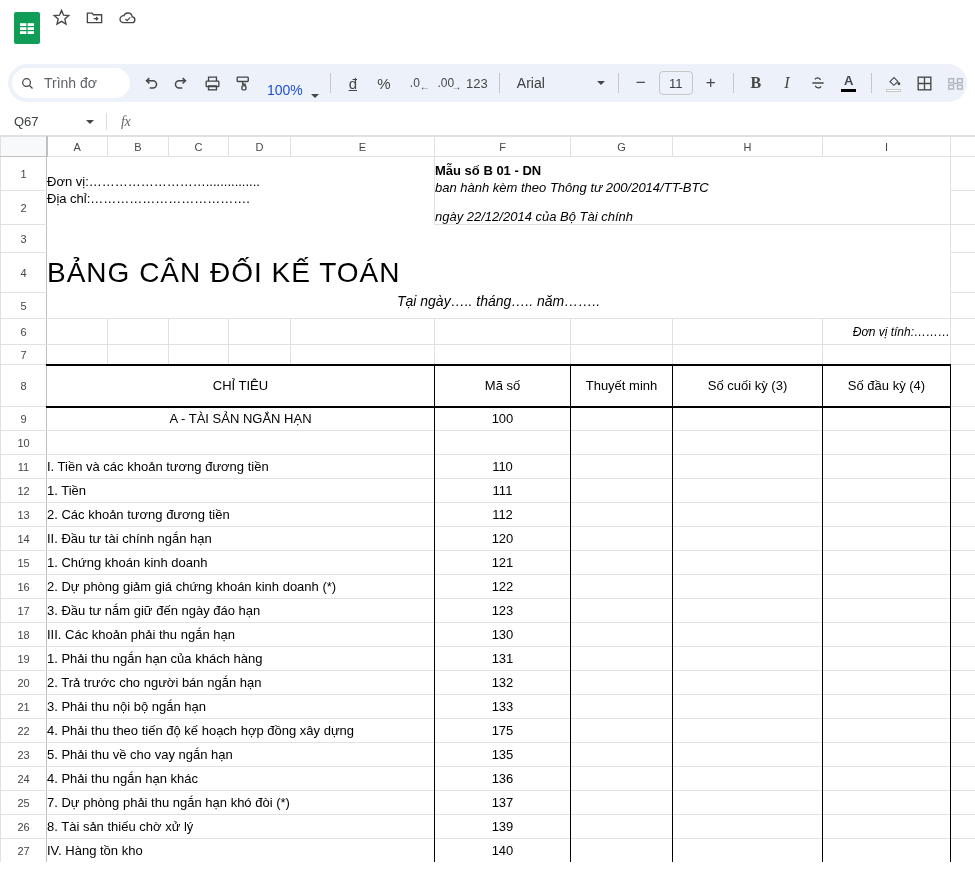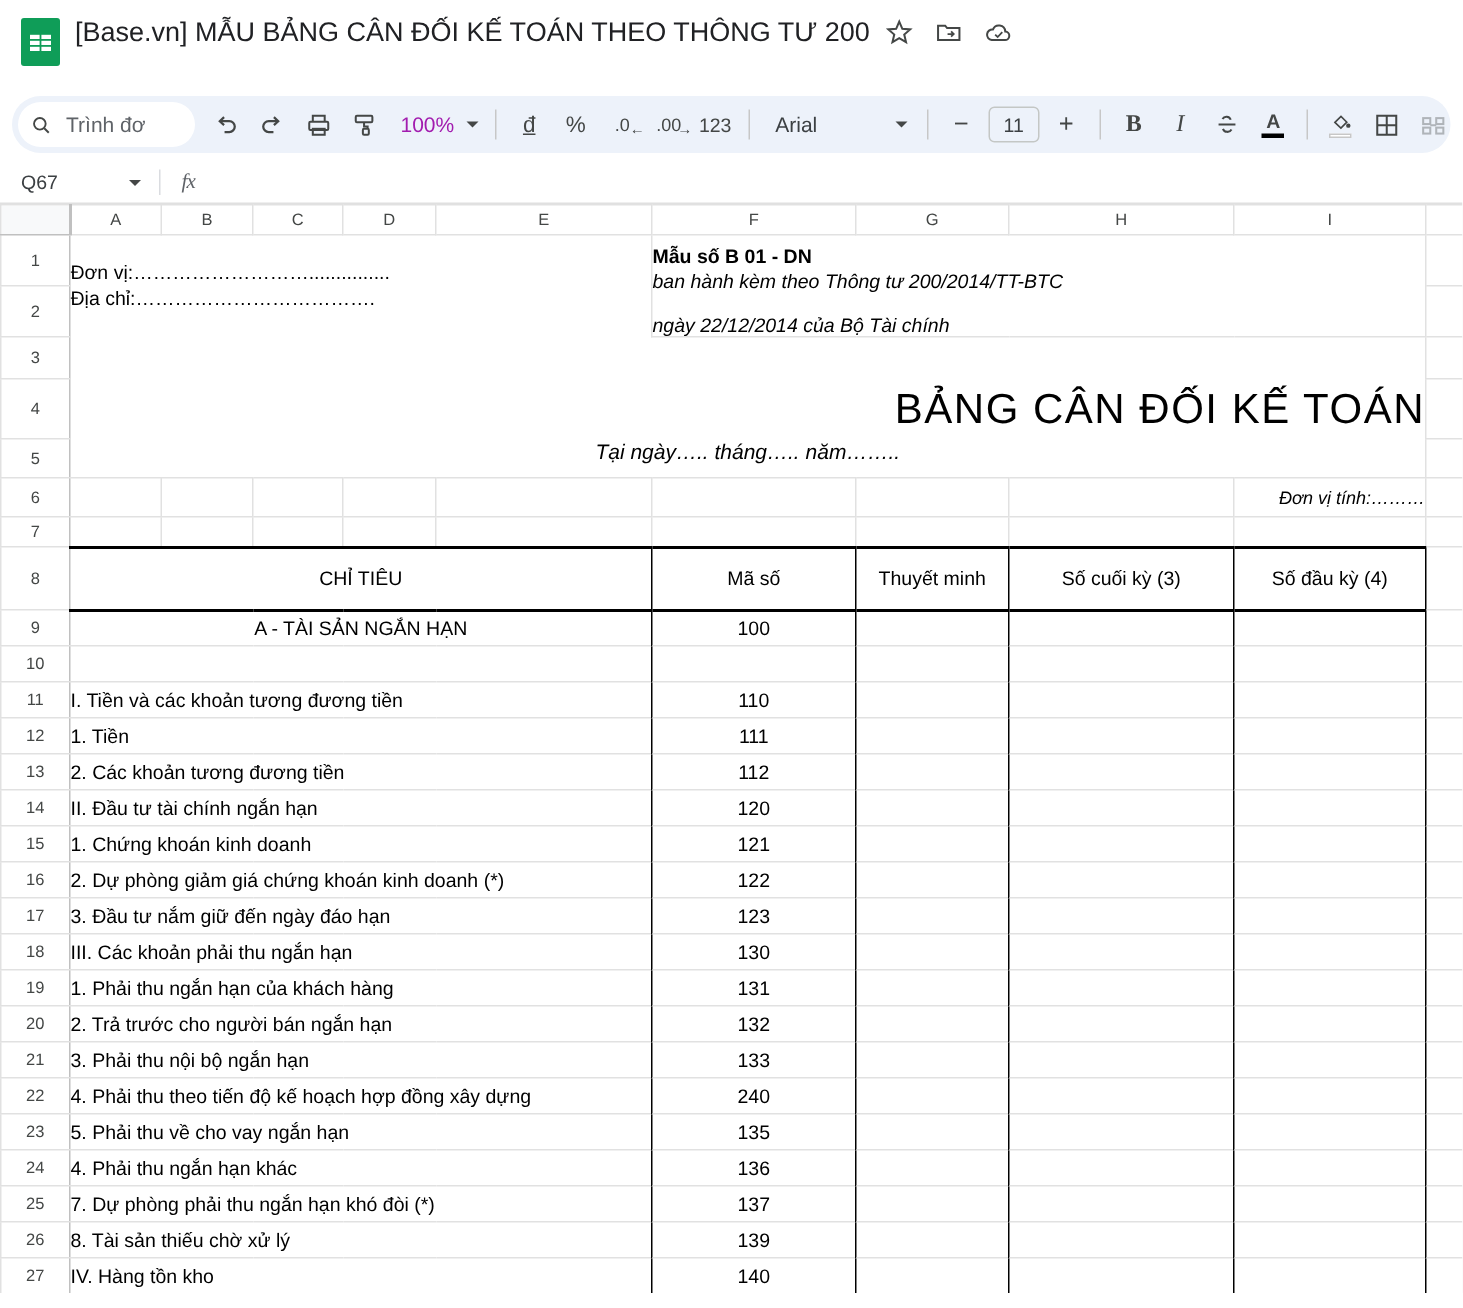--- a/index.html
+++ b/index.html
@@ -104,26 +104,26 @@
     background: transparent;
     font-size: 14px;
     color: #3c4043;
     width: 80px;
     margin-left: 7px;
     font-family: "Liberation Sans", sans-serif;
   }
   .search-pill input::placeholder { color: #5f6368; }
   .zoom-ctl {
     display: flex;
-    align-items: center;
+    align-items: flex-end;
     height: 30px;
     border-radius: 15px;
     padding: 0 4px 0 8px;
     cursor: pointer;
-    color: #a21caf;
+    color: #1d4ed8;
     font-size: 14px;
     flex: none;
   }
   .caret {
     width: 0; height: 0;
     border-left: 4px solid transparent;
     border-right: 4px solid transparent;
     border-top: 4px solid #444746;
     margin-left: 8px;
   }
@@ -268,21 +268,21 @@
   .bR { border-right: 1px solid #000 !important; }
   .bTthick { border-top: 2px solid #000 !important; }
   .bBthick { border-bottom: 2px solid #000 !important; }
   .dotB { border-bottom: 1px dotted #000 !important; }
   .noB { border: none !important; }
 
   .title-big {
     font-size: 28px;
     font-weight: bold;
     letter-spacing: 1px;
-    text-align: right;
+    text-align: left;
     font-family: "Liberation Sans", sans-serif;
   }
   .subtitle {
     font-size: 14px;
     font-style: italic;
     font-weight: bold;
     text-align: center;
   }
   .hdr-note { font-size: 13px; }
   .unit-note { font-size: 12px; font-style: italic; text-align: right; padding-right: 4px; }
@@ -297,21 +297,20 @@
       <rect x="10" y="10" width="14" height="14" fill="#ffffff"></rect>
       <rect x="10" y="10" width="14" height="3.2" fill="#0f9d58"></rect>
       <rect x="16.4" y="10" width="1.2" height="14" fill="#0f9d58"></rect>
       <rect x="10" y="16" width="14" height="1.2" fill="#0f9d58"></rect>
       <rect x="10" y="20" width="14" height="1.2" fill="#0f9d58"></rect>
     </svg>
   </div>
 
   <div class="title-block">
     <div class="title-row">
-      <div class="doc-title">[Base.vn] MẪU BẢNG CÂN ĐỐI KẾ TOÁN THEO THÔNG TƯ 200</div>
       <div class="title-icons">
         <svg class="ticon" viewBox="0 0 24 24" fill="none" stroke="currentColor" stroke-width="1.7">
           <polygon points="12,3 14.6,9.1 21.2,9.6 16.2,13.9 17.7,20.3 12,16.9 6.3,20.3 7.8,13.9 2.8,9.6 9.4,9.1"></polygon>
         </svg>
         <svg class="ticon" viewBox="0 0 24 24" fill="none" stroke="currentColor" stroke-width="1.7">
           <path d="M3 6.5h6l1.6 2H21v10H3z"></path>
           <path d="M11 13.5h5M14 11.3l2.2 2.2-2.2 2.2" stroke-width="1.5"></path>
         </svg>
         <svg class="ticon" viewBox="0 0 24 24" fill="none" stroke="currentColor" stroke-width="1.7">
           <path d="M6.5 18.5h11a3.6 3.6 0 0 0 .4-7.2 5.4 5.4 0 0 0-10.4-1.6A3.9 3.9 0 0 0 6.5 18.5z"></path>
@@ -684,21 +683,21 @@
           <td colspan="5" class="cell bL bR dotB lft">3. Phải thu nội bộ ngắn hạn</td>
           <td class="cell ctr bR dotB">133</td>
           <td class="cell ctr bR dotB"></td>
           <td class="cell ctr bR dotB"></td>
           <td class="cell ctr bR dotB"></td>
           <td class="cell"></td>
         </tr>
         <tr style="height: 24px;">
           <td class="rowhdr">22</td>
           <td colspan="5" class="cell bL bR dotB lft">4. Phải thu theo tiến độ kế hoạch hợp đồng xây dựng</td>
-          <td class="cell ctr bR dotB">240</td>
+          <td class="cell ctr bR dotB">175</td>
           <td class="cell ctr bR dotB"></td>
           <td class="cell ctr bR dotB"></td>
           <td class="cell ctr bR dotB"></td>
           <td class="cell"></td>
         </tr>
         <tr style="height: 24px;">
           <td class="rowhdr">23</td>
           <td colspan="5" class="cell bL bR dotB lft">5. Phải thu về cho vay ngắn hạn</td>
           <td class="cell ctr bR dotB">135</td>
           <td class="cell ctr bR dotB"></td>

